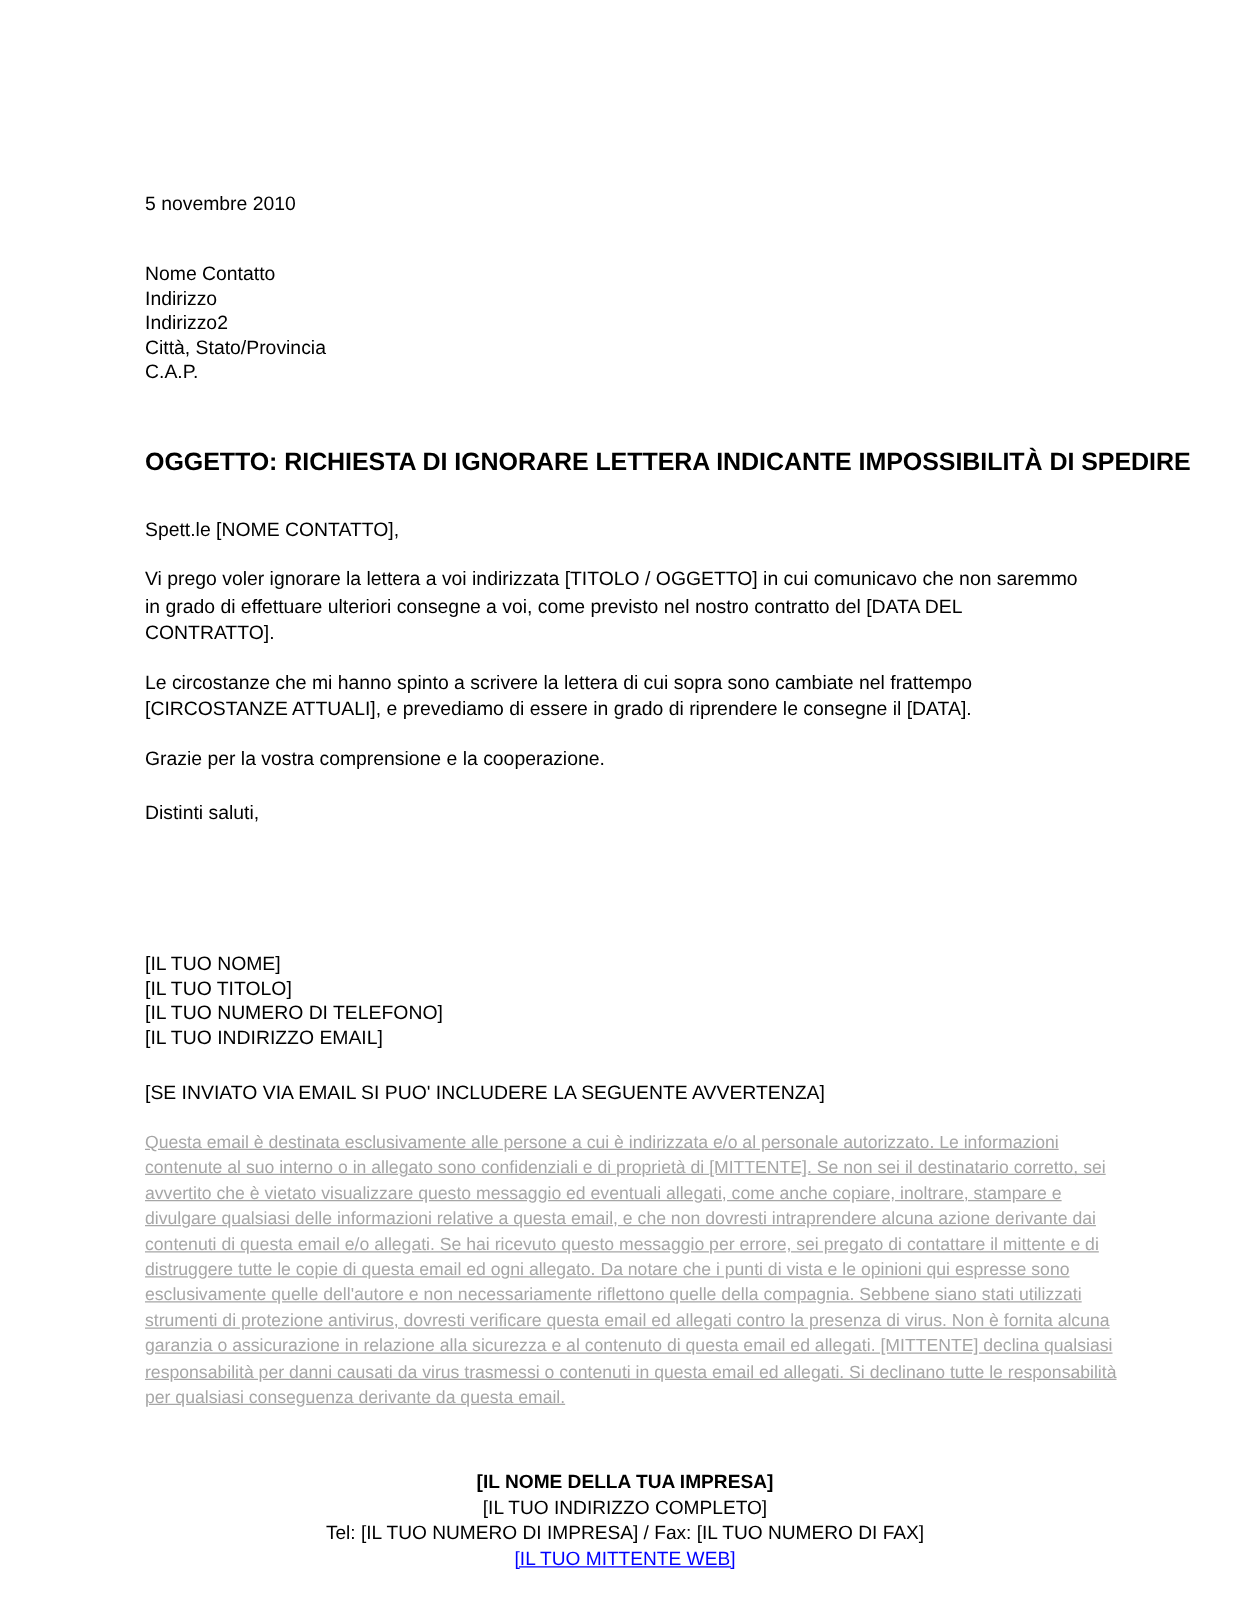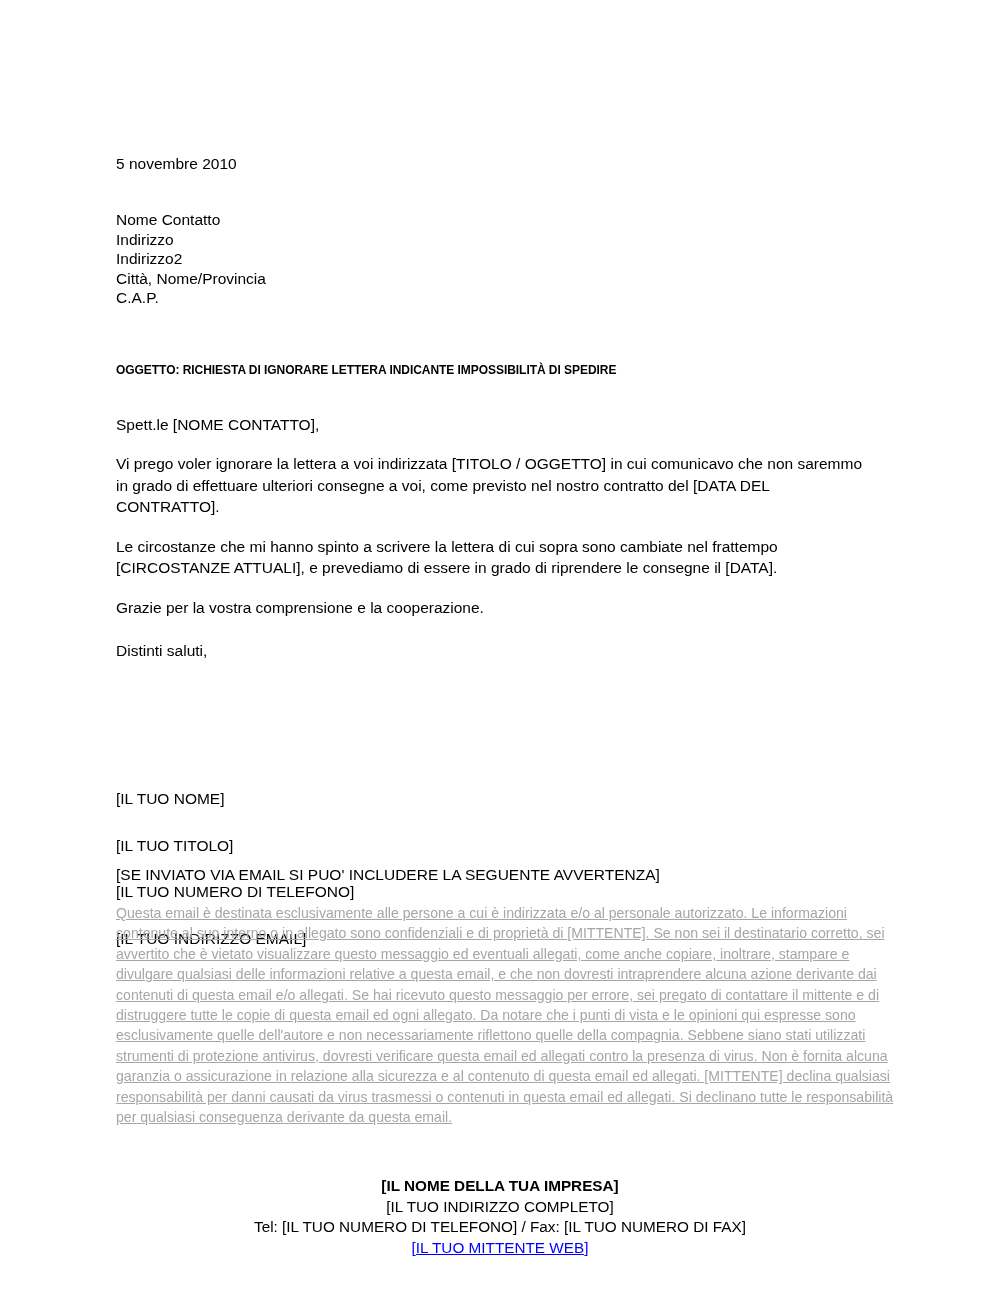--- a/index.html
+++ b/index.html
@@ -38,21 +38,21 @@
     top: 210px;
     font-size: 15.5px;
     line-height: 19.5px;
   }
   .address-block div { white-space: nowrap; }
 
   .subject-line {
     position: absolute;
     left: 116px;
     top: 360px;
-    font-size: 12px;
+    font-size: 20px;
     font-weight: bold;
     line-height: 20px;
     letter-spacing: -0.05px;
     white-space: nowrap;
   }
 
   .salutation {
     position: absolute;
     left: 116px;
     top: 415px;
@@ -81,21 +81,21 @@
     white-space: nowrap;
   }
 
   .signature-block {
     position: absolute;
     left: 116px;
     top: 762px;
     font-size: 15.5px;
     line-height: 19.5px;
   }
-  .signature-block div { white-space: nowrap; margin-top: 27px; }
+  .signature-block div { white-space: nowrap; }
 
   .disclaimer-heading {
     position: absolute;
     left: 116px;
     top: 865px;
     font-size: 15.5px;
     line-height: 20px;
     white-space: nowrap;
   }
 
@@ -131,21 +131,21 @@
 <body>
 
 <div class="page">
 
   <div class="date-line">5 novembre 2010</div>
 
   <div class="address-block">
     <div>Nome Contatto</div>
     <div>Indirizzo</div>
     <div>Indirizzo2</div>
-    <div>Città, Nome/Provincia</div>
+    <div>Città, Stato/Provincia</div>
     <div>C.A.P.</div>
   </div>
 
   <div class="subject-line">OGGETTO: RICHIESTA DI IGNORARE LETTERA INDICANTE IMPOSSIBILITÀ DI SPEDIRE</div>
 
   <div class="salutation">Spett.le [NOME CONTATTO],</div>
 
   <div class="body-block">
     <p class="body-para">Vi prego voler ignorare la lettera a voi indirizzata [TITOLO / OGGETTO] in cui comunicavo che non saremmo in grado di effettuare ulteriori consegne a voi, come previsto nel nostro contratto del [DATA DEL CONTRATTO].</p>
     <p class="body-para">Le circostanze che mi hanno spinto a scrivere la lettera di cui sopra sono cambiate nel frattempo [CIRCOSTANZE ATTUALI], e prevediamo di essere in grado di riprendere le consegne il [DATA].</p>
@@ -163,17 +163,17 @@
 
   <div class="disclaimer-heading">[SE INVIATO VIA EMAIL SI PUO' INCLUDERE LA SEGUENTE AVVERTENZA]</div>
 
   <div class="disclaimer-body">
     <p>Questa email è destinata esclusivamente alle persone a cui è indirizzata e/o al personale autorizzato. Le informazioni contenute al suo interno o in allegato sono confidenziali e di proprietà di [MITTENTE]. Se non sei il destinatario corretto, sei avvertito che è vietato visualizzare questo messaggio ed eventuali allegati, come anche copiare, inoltrare, stampare e divulgare qualsiasi delle informazioni relative a questa email, e che non dovresti intraprendere alcuna azione derivante dai contenuti di questa email e/o allegati. Se hai ricevuto questo messaggio per errore, sei pregato di contattare il mittente e di distruggere tutte le copie di questa email ed ogni allegato. Da notare che i punti di vista e le opinioni qui espresse sono esclusivamente quelle dell'autore e non necessariamente riflettono quelle della compagnia. Sebbene siano stati utilizzati strumenti di protezione antivirus, dovresti verificare questa email ed allegati contro la presenza di virus. Non è fornita alcuna garanzia o assicurazione in relazione alla sicurezza e al contenuto di questa email ed allegati. [MITTENTE] declina qualsiasi responsabilità per danni causati da virus trasmessi o contenuti in questa email ed allegati. Si declinano tutte le responsabilità per qualsiasi conseguenza derivante da questa email.</p>
   </div>
 
   <div class="footer-block">
     <div class="footer-company">[IL NOME DELLA TUA IMPRESA]</div>
     <div>[IL TUO INDIRIZZO COMPLETO]</div>
-    <div>Tel: [IL TUO NUMERO DI TELEFONO] / Fax: [IL TUO NUMERO DI FAX]</div>
+    <div>Tel: [IL TUO NUMERO DI IMPRESA] / Fax: [IL TUO NUMERO DI FAX]</div>
     <div><span class="footer-link">[IL TUO MITTENTE WEB]</span></div>
   </div>
 
 </div>
 
 </body></html>

